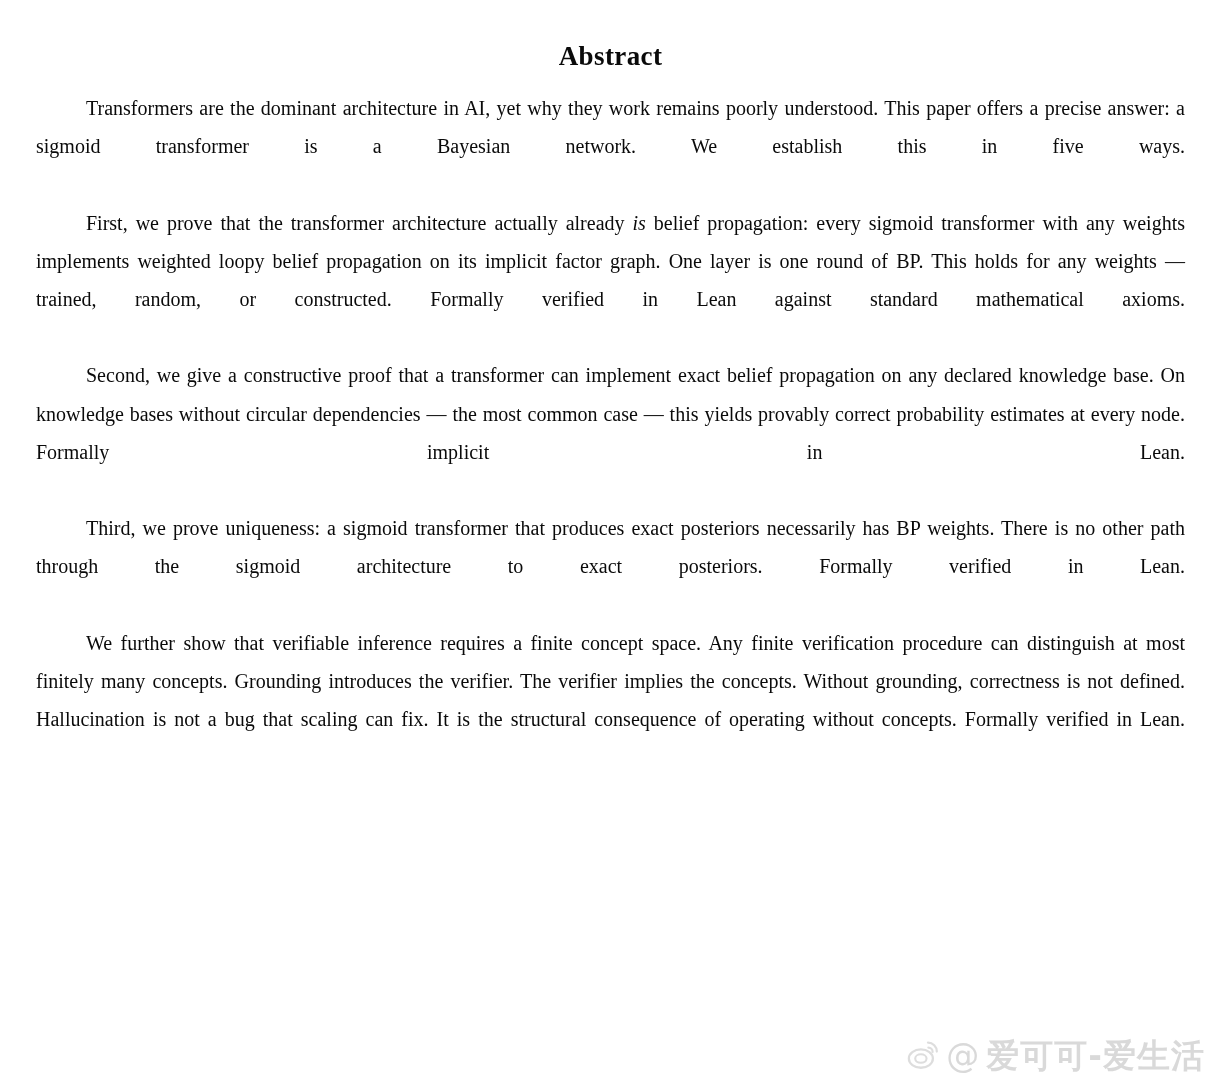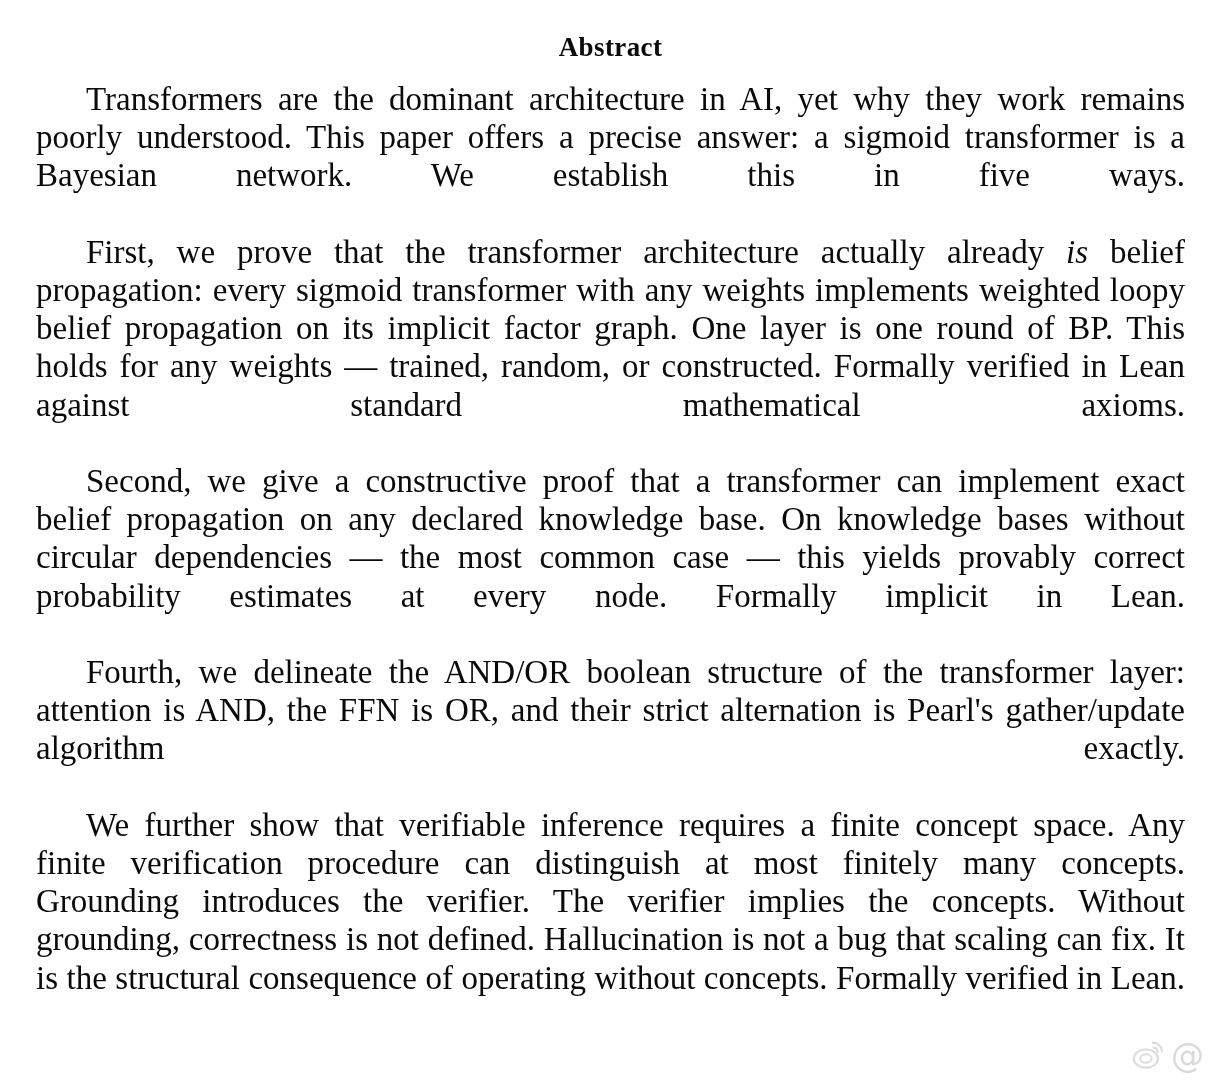--- a/index.html
+++ b/index.html
@@ -21,31 +21,31 @@
     height: 1080px;
     box-sizing: border-box;
     padding: 0 38px 0 36px;
   }
   .abstract-heading {
     text-align: center;
     font-weight: bold;
     font-size: 27px;
     letter-spacing: 0.4px;
     margin: 0;
-    padding-top: 31px;
+    padding-top: 40px;
     line-height: 32px;
   }
   .abstract-body {
     margin-top: 17px;
   }
   p.para {
     margin: 0;
     text-align: justify;
     text-justify: inter-word;
-    font-size: 33px;
+    font-size: 20px;
     line-height: 38.2px;
     text-indent: 50px;
     hyphens: none;
     -webkit-hyphens: none;
     word-spacing: 0.2px;
   }
   em.ital {
     font-style: italic;
   }
   
@@ -91,33 +91,34 @@
   <h1 class="abstract-heading">Abstract</h1>
 
   <div class="abstract-body">
 
     <p class="para">Transformers are the dominant architecture in AI, yet why they work remains poorly understood. This paper offers a precise answer: a sigmoid transformer is a Bayesian network. We establish this in five ways.</p>
 
     <p class="para"><span>First, we prove that the transformer architecture actually already </span><em class="ital">is</em><span> belief propagation: every sigmoid transformer with any weights implements weighted loopy belief propagation on its implicit factor graph. One layer is one round of BP. This holds for any weights — trained, random, or constructed. Formally verified in Lean against standard mathematical axioms.</span></p>
 
     <p class="para">Second, we give a constructive proof that a transformer can implement exact belief propagation on any declared knowledge base. On knowledge bases without circular dependencies — the most common case — this yields provably correct probability estimates at every node. Formally implicit in Lean.</p>
 
+    <p class="para">Third, we prove uniqueness: a sigmoid transformer that produces exact posteriors necessarily has BP weights. There is no other path through the sigmoid architecture to exact posteriors. Formally verified in Lean.</p>
 
-    <p class="para">Fourth, we delineate the AND/OR boolean structure of the transformer layer: attention is AND, the FFN is OR, and their strict alternation is Pearl's gather/update algorithm exactly.</p>
 
 
     <p class="para">We further show that verifiable inference requires a finite concept space. Any finite verification procedure can distinguish at most finitely many concepts. Grounding introduces the verifier. The verifier implies the concepts. Without grounding, correctness is not defined. Hallucination is not a bug that scaling can fix. It is the structural consequence of operating without concepts. Formally verified in Lean.</p>
 
   </div>
 
   <div class="watermark">
     <span class="wm-logo">
       <svg viewBox="0 0 48 48" width="34" height="34" aria-hidden="true">
         <ellipse cx="21" cy="29" rx="17" ry="13" fill="none" stroke="#dcdcdc" stroke-width="3.2"></ellipse>
         <ellipse cx="21" cy="29" rx="8" ry="6" fill="none" stroke="#dcdcdc" stroke-width="3"></ellipse>
         <path d="M31 6.5c7 0 12.5 5.6 12.5 12.6" fill="none" stroke="#dcdcdc" stroke-width="3.2" stroke-linecap="round"></path>
         <path d="M31.5 13.5c3.4 0 6.1 2.7 6.1 6.1" fill="none" stroke="#dcdcdc" stroke-width="3" stroke-linecap="round"></path>
       </svg>
     </span>
     <span class="wm-at">@</span>
+    <span>爱可可-爱生活</span>
   </div>
 
 </div>
 
 </body></html>

